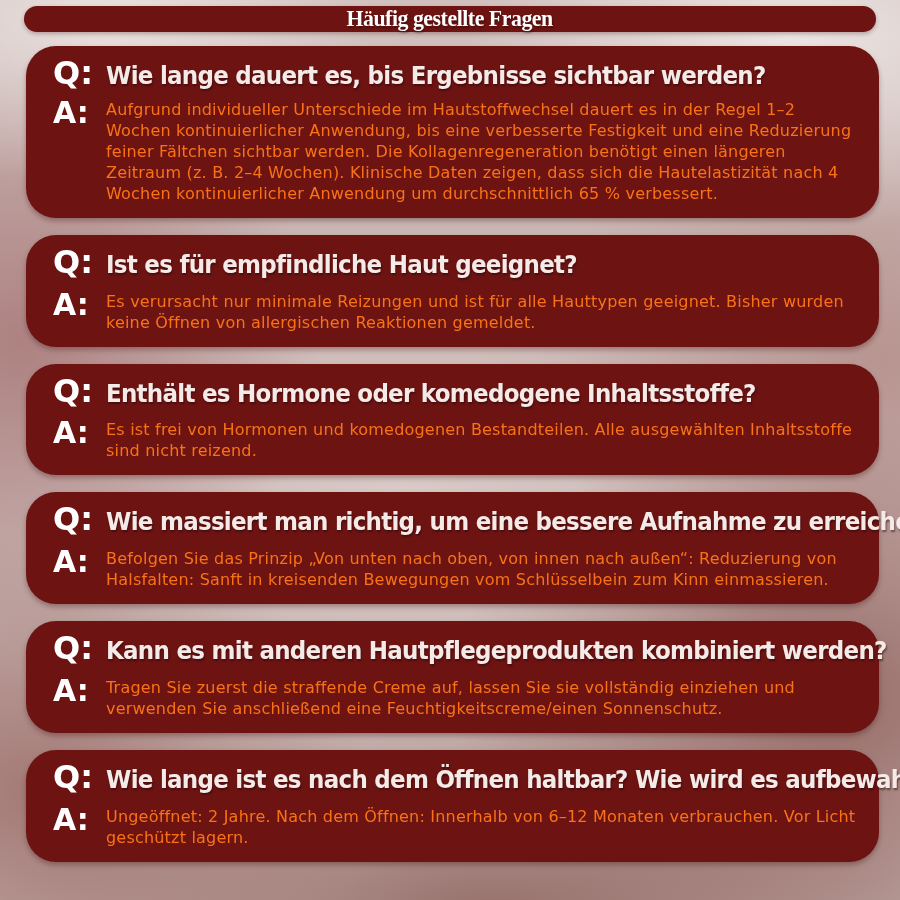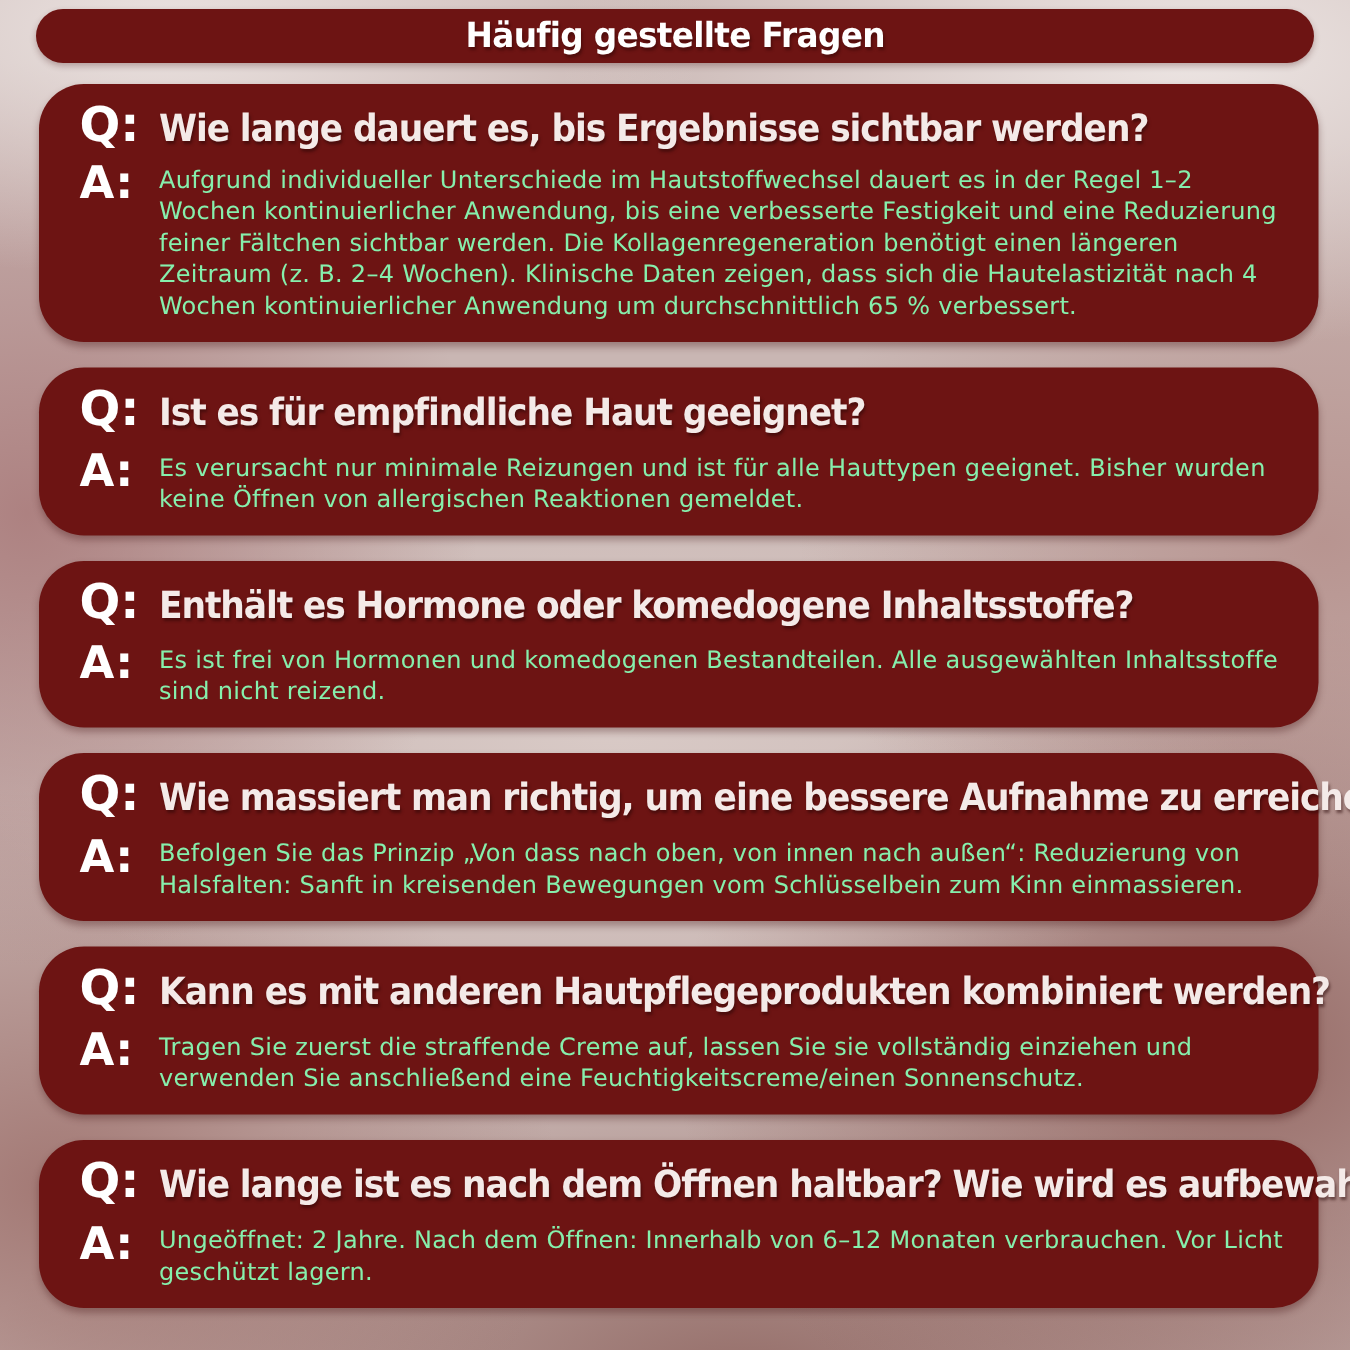--- a/index.html
+++ b/index.html
@@ -13,27 +13,28 @@
       radial-gradient(ellipse 430px 430px at 2% 38%,  rgba(168,120,120,0.85), rgba(168,120,120,0) 70%),
       radial-gradient(ellipse 500px 380px at 98% 40%, rgba(172,126,121,0.60), rgba(172,126,121,0) 70%),
       radial-gradient(ellipse 620px 300px at 45% 54%, rgba(223,210,206,0.70), rgba(223,210,206,0) 70%),
       radial-gradient(ellipse 540px 420px at 92% 78%, rgba(138,88,83,0.80),  rgba(138,88,83,0) 70%),
       radial-gradient(ellipse 480px 380px at 4% 88%,  rgba(150,100,95,0.75), rgba(150,100,95,0) 70%),
       radial-gradient(ellipse 720px 300px at 55% 102%,rgba(122,72,66,0.65),  rgba(122,72,66,0) 70%);
     padding-top: 6px;
   }
   .header-bar {
     margin: 0 24px 14px 24px;
-    height: 36px;
+    height: 26px;
     background: #6d1413;
     border-radius: 18px;
     display: flex;
     align-items: center;
     justify-content: center;
     box-shadow: 0 2px 4px rgba(70,20,20,0.30);
+    font-family: Liberation Serif, serif;
   }
   .header-title {
     color: #ffffff;
     font-weight: bold;
     font-size: 23px;
     letter-spacing: -0.5px;
     transform: scaleX(0.95);
     text-shadow: 1px 2px 2px rgba(40,5,5,0.45);
     white-space: nowrap;
   }
@@ -78,21 +79,21 @@
   }
   .a-label {
     color: #ffffff;
     font-weight: bold;
     font-size: 30px;
     line-height: 1.0;
     flex: 0 0 auto;
     min-width: 40px;
   }
   .a-text {
-    color: #86efac;
+    color: #f97316;
     font-size: 16px;
     line-height: 21px;
     letter-spacing: 0.2px;
     padding-top: 1px;
     max-width: 772px;
   }
   .qa-card.first .a-row { margin-top: 7px; }
 </style>
 </head>
 <body>
@@ -136,21 +137,21 @@
     </div>
   </div>
 
   <div class="qa-card">
     <div class="q-row">
       <span class="q-label">Q:</span>
       <span class="q-text">Wie massiert man richtig, um eine bessere Aufnahme zu erreichen?</span>
     </div>
     <div class="a-row">
       <span class="a-label">A:</span>
-      <span class="a-text">Befolgen Sie das Prinzip „Von dass nach oben, von innen nach außen“: Reduzierung von Halsfalten: Sanft in kreisenden Bewegungen vom Schlüsselbein zum Kinn einmassieren.</span>
+      <span class="a-text">Befolgen Sie das Prinzip „Von unten nach oben, von innen nach außen“: Reduzierung von Halsfalten: Sanft in kreisenden Bewegungen vom Schlüsselbein zum Kinn einmassieren.</span>
     </div>
   </div>
 
   <div class="qa-card">
     <div class="q-row">
       <span class="q-label">Q:</span>
       <span class="q-text">Kann es mit anderen Hautpflegeprodukten kombiniert werden?</span>
     </div>
     <div class="a-row">
       <span class="a-label">A:</span>

